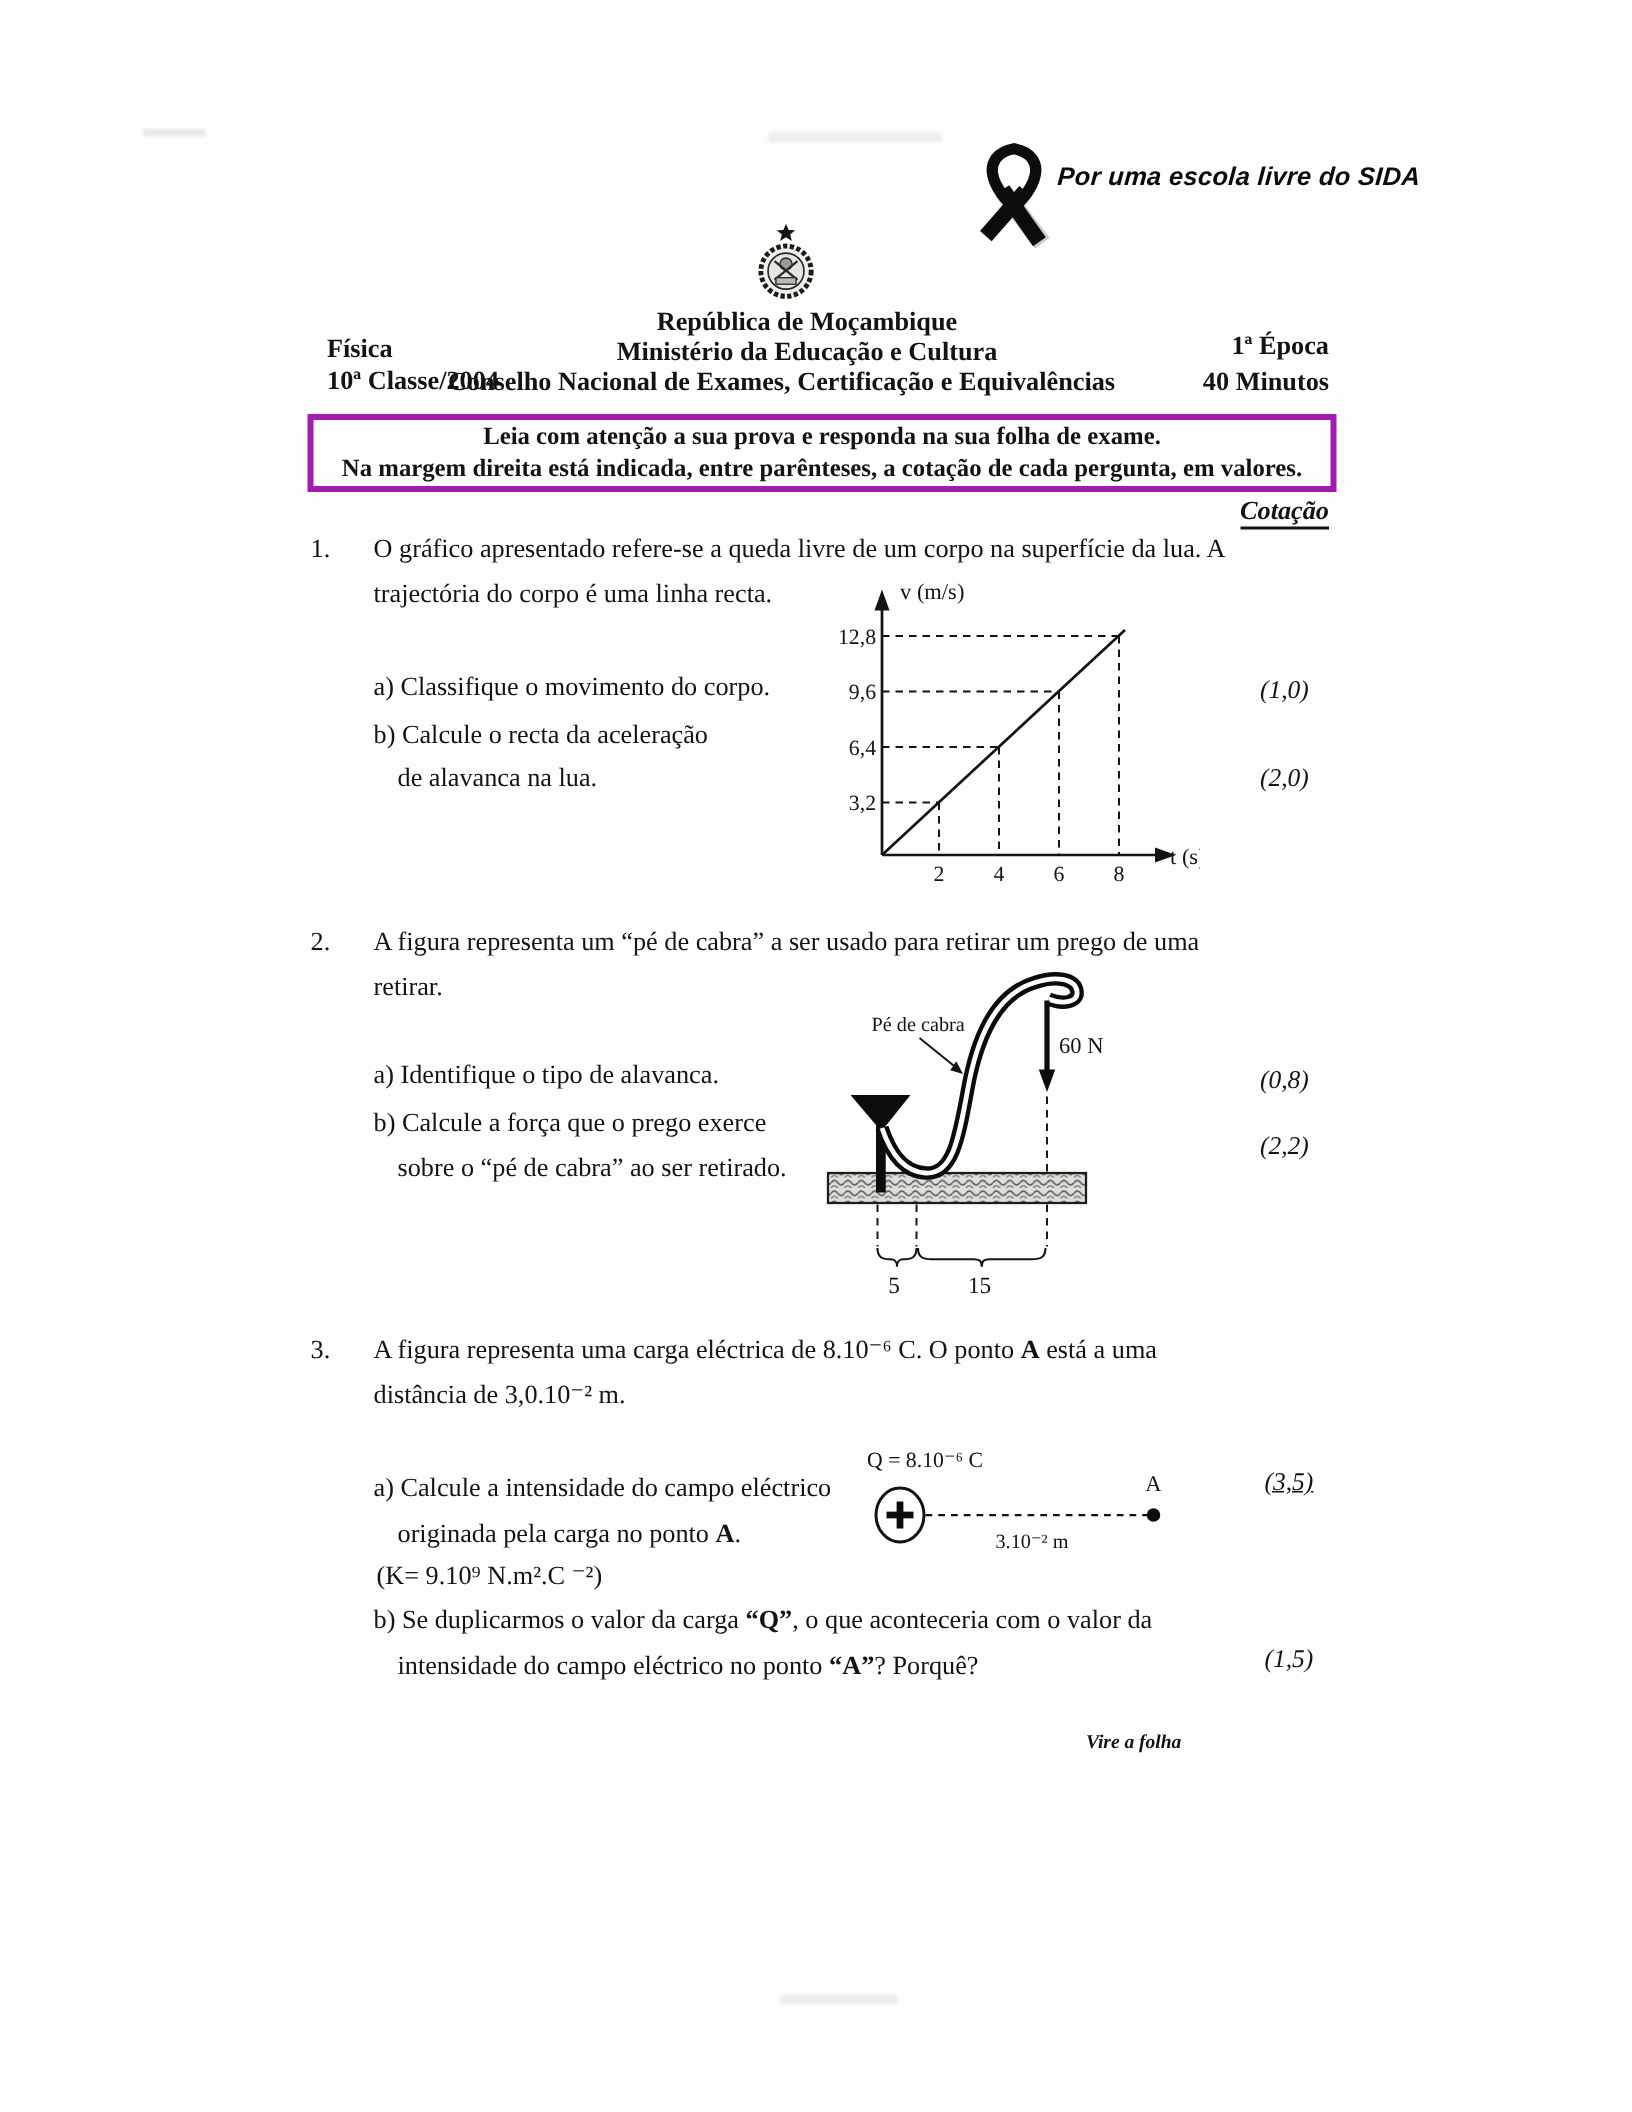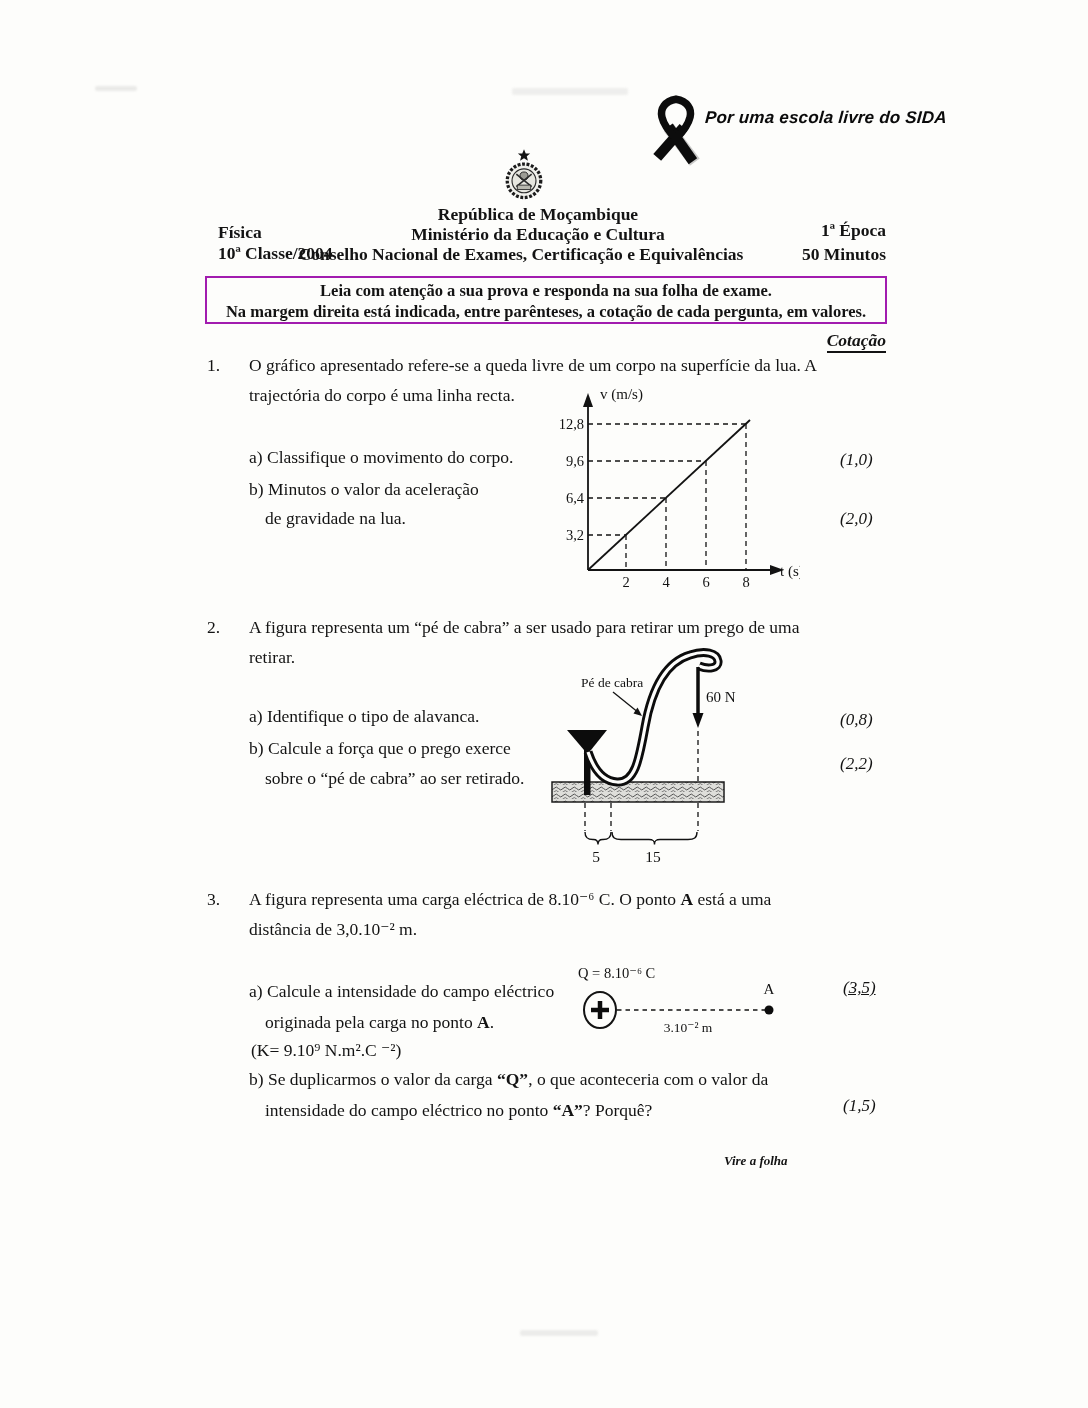--- a/index.html
+++ b/index.html
@@ -8,22 +8,22 @@
     background:#fdfdfb;color:#131313;overflow:hidden;
     font-family:"Liberation Serif","DejaVu Serif",serif;
   }
   .abs{position:absolute;}
   .txt{font-size:17.5px;line-height:1.15;white-space:nowrap;}
   .bold{font-weight:bold;}
   .hdr{font-weight:bold;font-size:17.5px;white-space:nowrap;}
   .score{font-style:italic;font-size:17px;white-space:nowrap;}
   .notice-box{
     left:205px;top:276px;width:678px;height:44px;
-    border:2px solid #a21caf;background:#fdfdfb;
-    display:flex;flex-direction:column;justify-content:flex-end;
+    border:4px solid #a21caf;background:#fdfdfb;
+    display:flex;flex-direction:column;justify-content:flex-start;
   }
   .notice-box div{font-weight:bold;font-size:16.5px;text-align:center;line-height:21px;white-space:nowrap;}
   .cotacao{
     left:700px;top:330px;width:186px;text-align:right;
     font-weight:bold;font-style:italic;font-size:17.5px;
   }
   .cotacao span{border-bottom:2px solid #131313;padding-bottom:1px;}
   .ribbon-slogan{
     left:705px;top:108px;font-family:"Liberation Sans","DejaVu Sans",sans-serif;
     font-weight:bold;font-style:italic;font-size:17px;letter-spacing:.2px;
@@ -59,38 +59,38 @@
     <line x1="32" y1="26" x2="16" y2="39" stroke="#2a2a2a" stroke-width="1.6"></line>
     <rect x="17" y="37.5" width="14" height="4.6" fill="#b9b9b0" stroke="#2a2a2a" stroke-width="0.9"></rect>
   </svg>
 
   <div class="abs hdr" style="left:186px;top:204px;width:704px;text-align:center;">República de Moçambique</div>
   <div class="abs hdr" style="left:218px;top:222px;">Física</div>
   <div class="abs hdr" style="left:186px;top:224px;width:704px;text-align:center;">Ministério da Educação e Cultura</div>
   <div class="abs hdr" style="left:700px;top:220px;width:186px;text-align:right;">1ª  Época</div>
   <div class="abs hdr" style="left:218px;top:243px;">10ª Classe/2004</div>
   <div class="abs hdr" style="left:186px;top:244px;width:670px;text-align:center;">Conselho Nacional de Exames, Certificação e Equivalências</div>
-  <div class="abs hdr" style="left:700px;top:244px;width:186px;text-align:right;">50 Minutos</div>
+  <div class="abs hdr" style="left:700px;top:244px;width:186px;text-align:right;">40 Minutos</div>
 
   <div class="abs notice-box">
     <div>Leia com atenção a sua prova e responda na sua folha de exame.</div>
     <div>Na margem direita está indicada, entre parênteses, a cotação de cada pergunta, em valores.</div>
   </div>
 
   <div class="abs cotacao">
     <span>Cotação</span>
   </div>
 
   <div class="abs txt" style="left:207px;top:355px;">1.</div>
   <div class="abs txt" style="left:249px;top:355px;">O gráfico apresentado refere-se a queda livre de um corpo na superfície da lua. A</div>
   <div class="abs txt" style="left:249px;top:385px;">trajectória do corpo é uma linha recta.</div>
 
   <div class="abs txt" style="left:249px;top:447px;">a) Classifique o movimento do corpo.</div>
-  <div class="abs txt" style="left:249px;top:479px;">b) Minutos o valor da aceleração</div>
-  <div class="abs txt" style="left:265px;top:508px;">de gravidade na lua.</div>
+  <div class="abs txt" style="left:249px;top:479px;">b) Calcule o recta da aceleração</div>
+  <div class="abs txt" style="left:265px;top:508px;">de alavanca na lua.</div>
 
   <div class="abs score" style="left:840px;top:450px;">(1,0)</div>
   <div class="abs score" style="left:840px;top:509px;">(2,0)</div>
 
   <svg class="abs" style="left:548px;top:383px;" width="252" height="212" viewBox="0 0 252 212">
 
     <line x1="40" y1="187" x2="40" y2="22" stroke="#131313" stroke-width="1.8"></line>
     <polygon points="40,10 35,24 45,24" fill="#131313"></polygon>
     <line x1="40" y1="187" x2="224" y2="187" stroke="#131313" stroke-width="1.8"></line>
     <polygon points="236,187 222,182 222,192" fill="#131313"></polygon>

